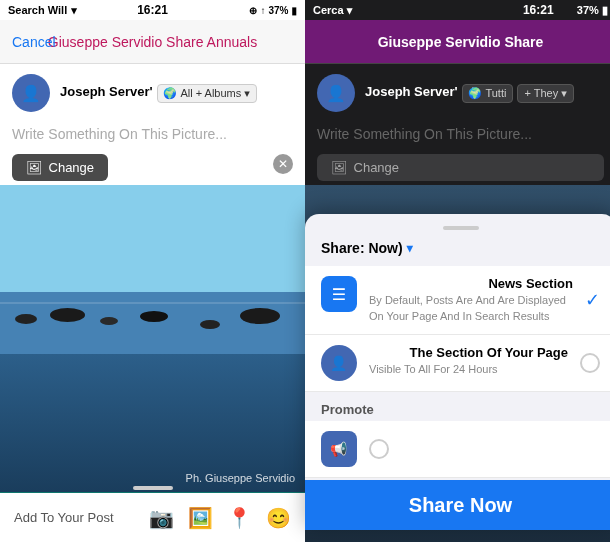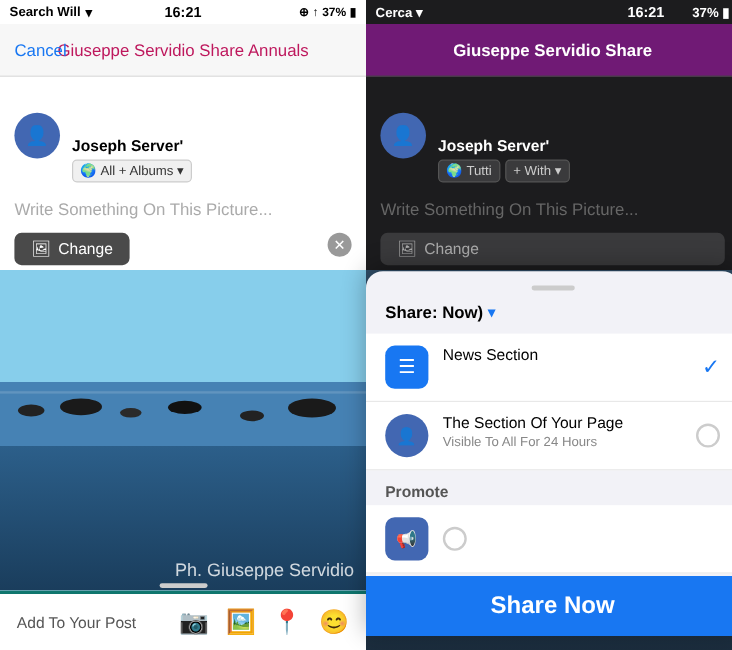--- a/index.html
+++ b/index.html
@@ -74,21 +74,21 @@
       background: #4267B2;
       display: flex;
       align-items: center;
       justify-content: center;
       color: white;
       font-size: 16px;
       flex-shrink: 0;
       overflow: hidden;
     }
 
-    .post-header-info { display: flex; flex-direction: column; gap: 4px; margin-top: 40px; }
+    .post-header-info { display: flex; flex-direction: row; gap: 4px; }
     .post-header-name { font-size: 13px; font-weight: 700; }
     .audience-btn {
       display: inline-flex;
       align-items: center;
       gap: 3px;
       border: 1px solid #ccc;
       border-radius: 4px;
       padding: 2px 6px;
       font-size: 11px;
       color: #333;
@@ -144,26 +144,26 @@
       width: 100%;
       height: 100%;
       background: linear-gradient(180deg, #87CEEB 0%, #87CEEB 35%, #4682B4 35%, #4682B4 55%, #2c5f8a 55%, #1a3d5c 100%);
       position: relative;
     }
     .photo-credit {
       position: absolute;
       bottom: 8px;
       right: 10px;
       color: rgba(255,255,255,0.8);
-      font-size: 15px;
+      font-size: 11px;
     }
 
     .bottom-bar {
       height: 50px;
-      border-top: 3px solid #0f766e;
+      border-top: 1px solid #0f766e;
       display: flex;
       align-items: center;
       padding: 0 14px;
       gap: 16px;
       background: #fff;
     }
     .bottom-bar-label {
       font-size: 13px;
       color: #555;
       flex: 1;
@@ -331,21 +331,21 @@
       border-radius: 50%;
       background: #4267B2;
       font-size: 14px;
     }
     .sheet-icon.megaphone {
       background: #4267B2;
       font-size: 14px;
     }
 
     .sheet-item-text { flex: 1; }
-    .sheet-item-title { font-size: 13px; font-weight: 400; color: #000; }
+    .sheet-item-title { font-size: 13px; font-weight: 700; color: #000; text-align: right; }
     .sheet-item-subtitle { font-size: 11px; color: #888; margin-top: 2px; line-height: 1.4; }
 
     .sheet-check {
       color: #1877f2;
       font-size: 18px;
       align-self: center;
     }
     .sheet-radio {
       width: 20px;
       height: 20px;
@@ -491,21 +491,21 @@
       <span>👤</span>
     </div>
     <div class="post-header-info">
       <span class="post-header-name">Joseph Server'</span>
       <div style="display:flex;gap:4px;">
         <div class="audience-btn-dark">
           <span>🌍</span>
           <span>Tutti</span>
         </div>
         <div class="audience-btn-dark">
-          <span>+ With</span>
+          <span>+ They</span>
           <span>▾</span>
         </div>
       </div>
     </div>
   </div>
 
   <div class="write-placeholder-dark">Write Something On This Picture...</div>
 
   <button class="change-btn-dark">
     <span>🖼</span>
@@ -521,20 +521,21 @@
       <span>Share: Now)</span>
       <span class="dropdown-arrow">▾</span>
     </div>
 
     <div class="sheet-item">
       <div class="sheet-icon">
         <span>☰</span>
       </div>
       <div class="sheet-item-text">
         <div class="sheet-item-title">News Section</div>
+        <div class="sheet-item-subtitle">By Default, Posts Are And Are Displayed On Your Page And In Search Results</div>
       </div>
       <span class="sheet-check">✓</span>
     </div>
 
     <div class="sheet-item">
       <div class="sheet-icon avatar-small">
         <span>👤</span>
       </div>
       <div class="sheet-item-text">
         <div class="sheet-item-title">The Section Of Your Page</div>

